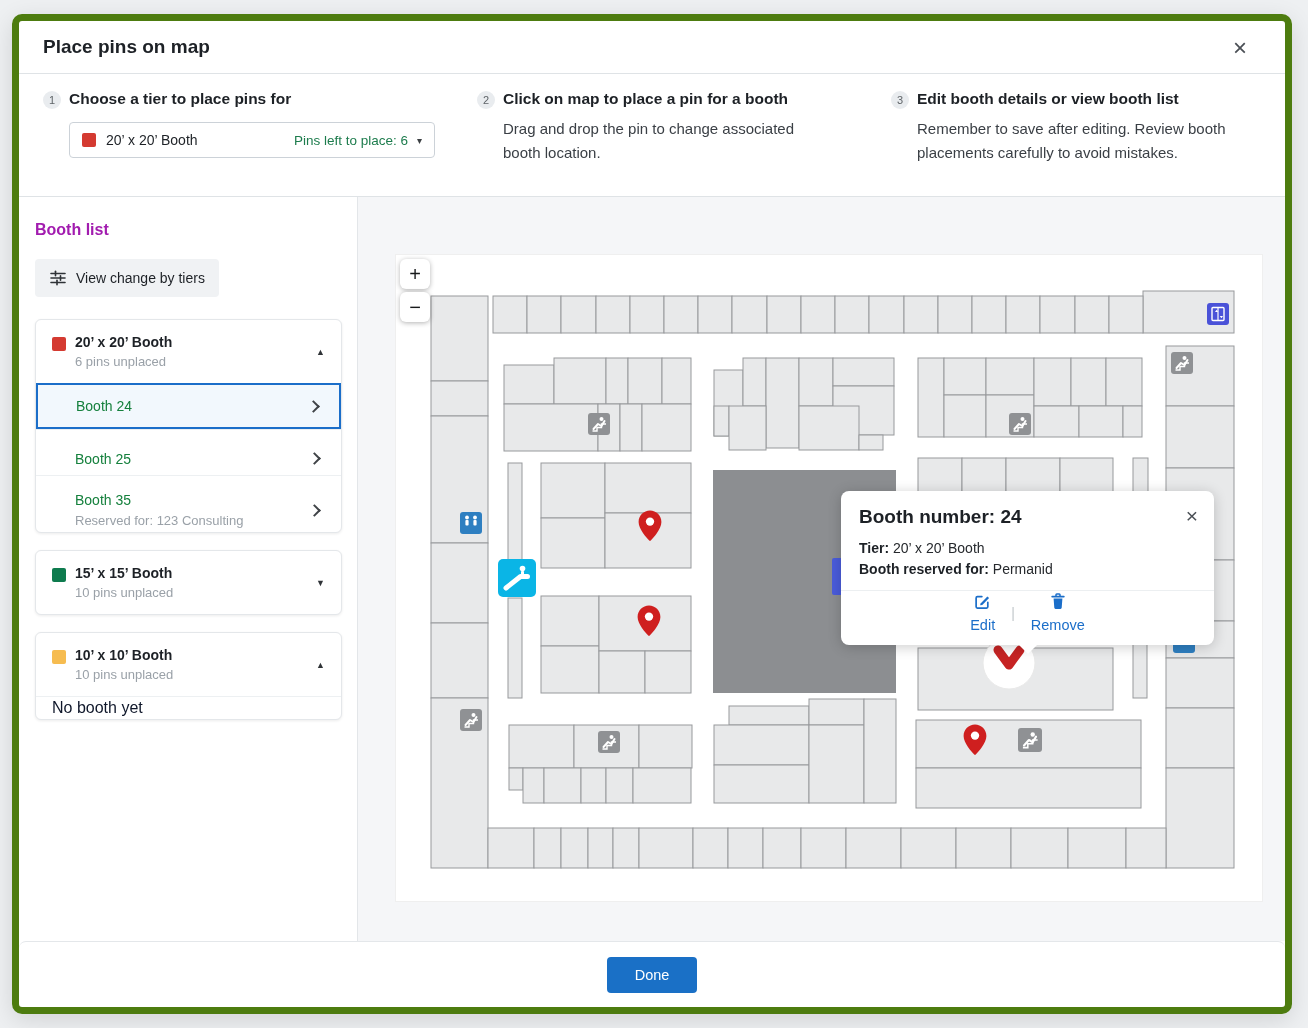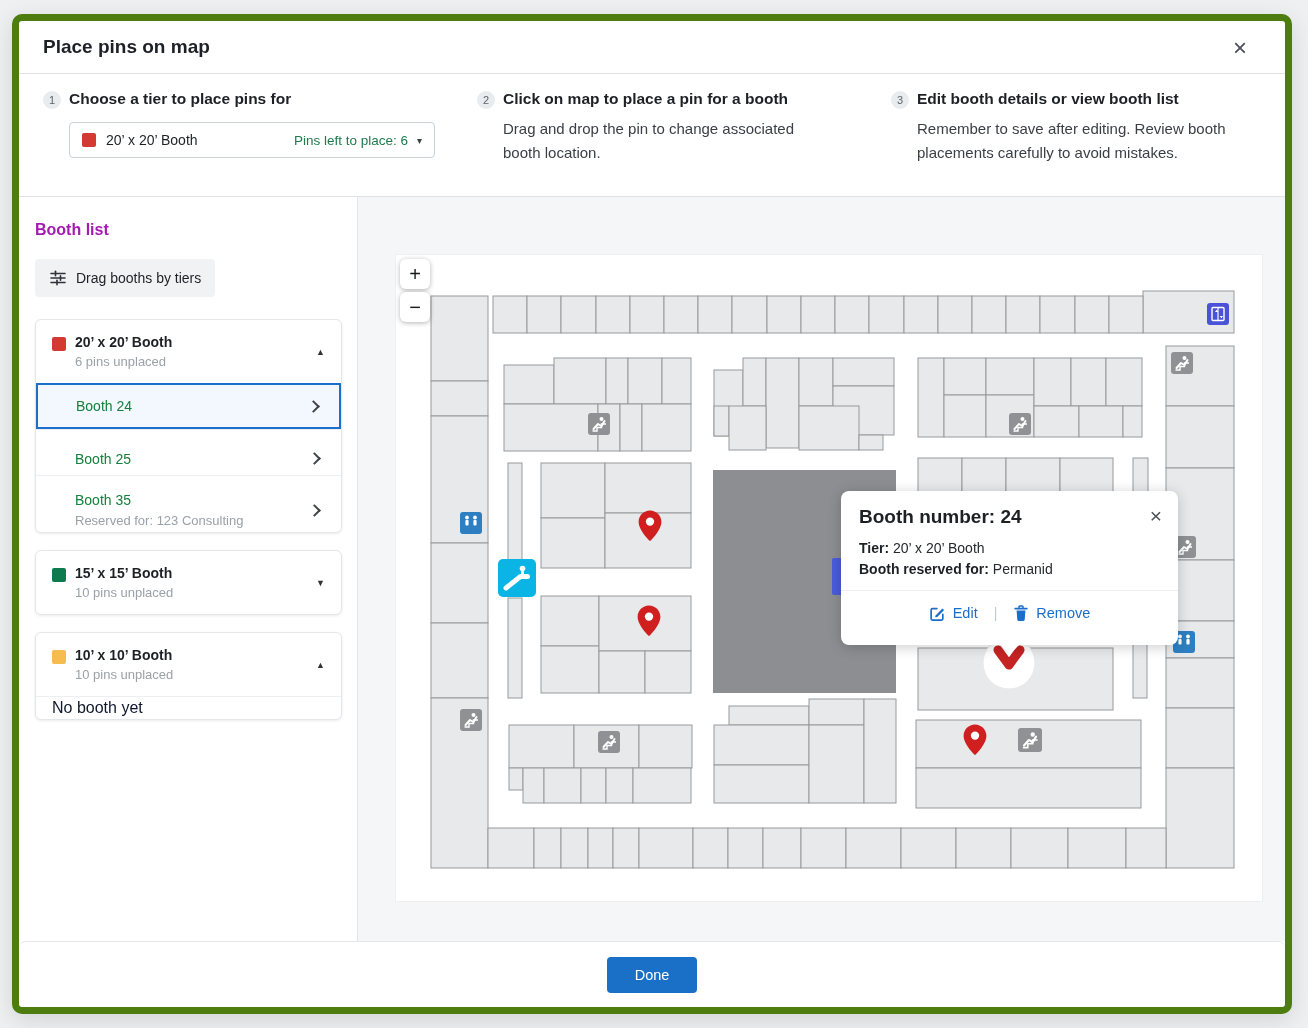--- a/index.html
+++ b/index.html
@@ -48,29 +48,29 @@
   .chev { width:9px; height:9px; border-top:2px solid #3f4347; border-right:2px solid #3f4347; transform:rotate(45deg); flex:0 0 9px; }
   .empty-row { border-top:1px solid #edf0f2; padding:2px 16px; font-size:16px; color:#0f172a; }
 
   
   .content { flex:1; position:relative; background:#f5f6f8; overflow:hidden; }
   .map-canvas { position:absolute; left:37px; top:57px; width:868px; height:648px; background:#fff; border:1px solid #efefef; }
   .zoom-ctrl { position:absolute; left:4px; top:4px; z-index:5; display:flex; flex-direction:column; gap:3px; }
   .zoom-btn { width:30px; height:30px; background:#fff; border:none; border-radius:6px; box-shadow:0 1px 5px rgba(0,0,0,.3); font-size:20px; color:#17191b; cursor:pointer; line-height:28px; }
 
   
-  .map-popup { position:absolute; left:445px; top:236px; width:337px; height:154px; background:#fff; border-radius:8px; box-shadow:0 2px 14px rgba(0,0,0,.2); z-index:4; }
+  .map-popup { position:absolute; left:445px; top:236px; width:373px; height:154px; background:#fff; border-radius:8px; box-shadow:0 2px 14px rgba(0,0,0,.2); z-index:4; }
   .map-popup::after { content:""; position:absolute; left:50%; bottom:-9px; margin-left:-10px; border-left:10px solid transparent; border-right:10px solid transparent; border-top:10px solid #fff; }
   .popup-head { display:flex; align-items:flex-start; padding:15px 16px 0 18px; }
   .popup-title { font-size:19px; font-weight:700; color:#1d2126; }
   .popup-close { margin-left:auto; border:none; background:transparent; font-size:21px; color:#4a4f55; cursor:pointer; line-height:20px; }
   .popup-body { padding:10px 18px 0 18px; font-size:14px; color:#26292d; line-height:21px; }
   .popup-body b { color:#1d2126; }
   .popup-footer { margin-top:10px; border-top:1px solid #eceff1; height:45px; display:flex; align-items:center; justify-content:center; gap:16px; }
-  .popup-link { display:inline-flex; align-items:center; gap:7px; border:none; background:transparent; color:#1b6ec9; font-size:14.5px; cursor:pointer; font-family:inherit; }
+  .popup-link { display:inline-flex; align-items:center; gap:7px; border:none; background:transparent; color:#1b6ec9; font-size:14.5px; cursor:pointer; font-family:inherit;flex-direction:column; }
   .popup-sep { color:#c3c8cc; font-size:14px; }
 
   
   .modal-footer { flex:0 0 66px; background:#fff; border-top:1px solid #e4e7ea; display:flex; align-items:center; justify-content:center;border-radius:7px; }
   .done-btn { width:90px; height:36px; background:#1a70c6; color:#fff; border:none; border-radius:4px; font-size:14.5px; cursor:pointer; font-family:inherit; }
 </style>
 </head>
 <body>
 
 <div class="modal">
@@ -119,21 +119,21 @@
         <svg width="18" height="18" viewBox="0 0 18 18">
           <g stroke="#2f3337" stroke-width="1.6" stroke-linecap="round">
             <line x1="2" y1="4.5" x2="16" y2="4.5"></line>
               <line x1="6.5" y1="2.3" x2="6.5" y2="6.7"></line>
             <line x1="2" y1="9" x2="16" y2="9"></line>
               <line x1="11.5" y1="6.8" x2="11.5" y2="11.2"></line>
             <line x1="2" y1="13.5" x2="16" y2="13.5"></line>
               <line x1="8" y1="11.3" x2="8" y2="15.7"></line>
           </g>
         </svg>
-        <span>Drag booths by tiers</span>
+        <span>View change by tiers</span>
       </button>
 
       <div class="tier-card">
         <div class="tier-header">
           <span class="tier-square" style="background: rgb(212, 58, 49);"></span>
           <span class="tier-texts">
             <div class="tier-label">20’ x 20’ Booth</div>
             <div class="tier-sub">6 pins unplaced</div>
           </span>
           <span class="tier-caret">▲</span>

